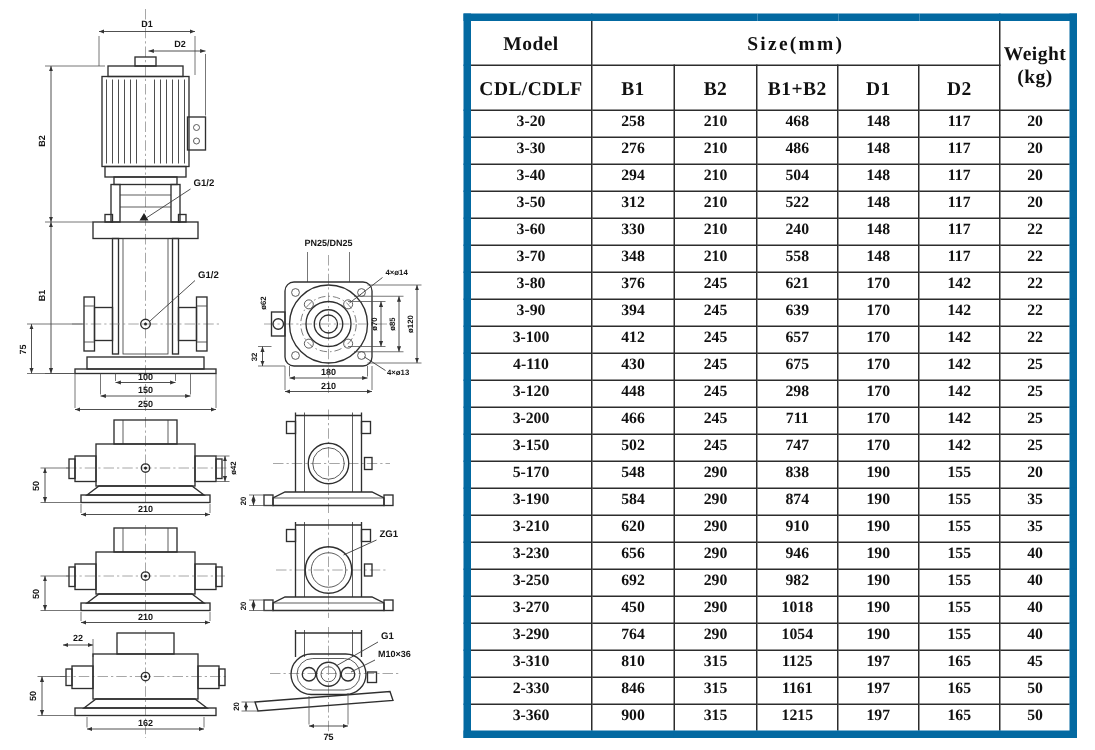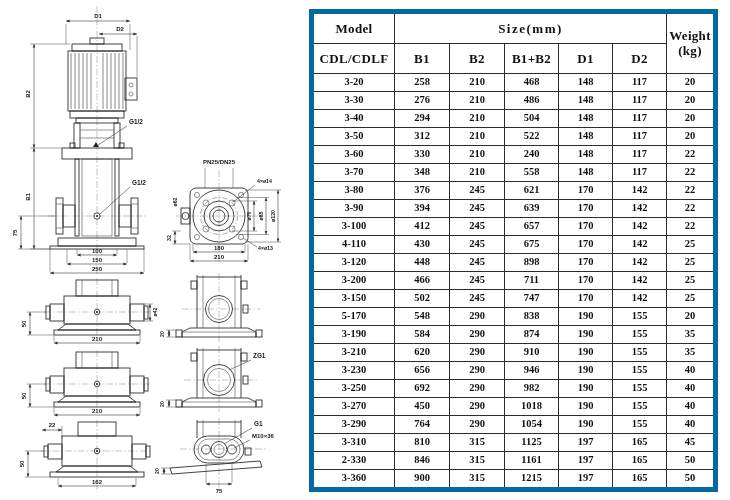--- a/index.html
+++ b/index.html
@@ -474,21 +474,21 @@
           <td>245</td>
           <td>675</td>
           <td>170</td>
           <td>142</td>
           <td>25</td>
         </tr>
         <tr>
           <td>3-120</td>
           <td>448</td>
           <td>245</td>
-          <td>898</td>
+          <td>298</td>
           <td>170</td>
           <td>142</td>
           <td>25</td>
         </tr>
         <tr>
           <td>3-200</td>
           <td>466</td>
           <td>245</td>
           <td>711</td>
           <td>170</td>

